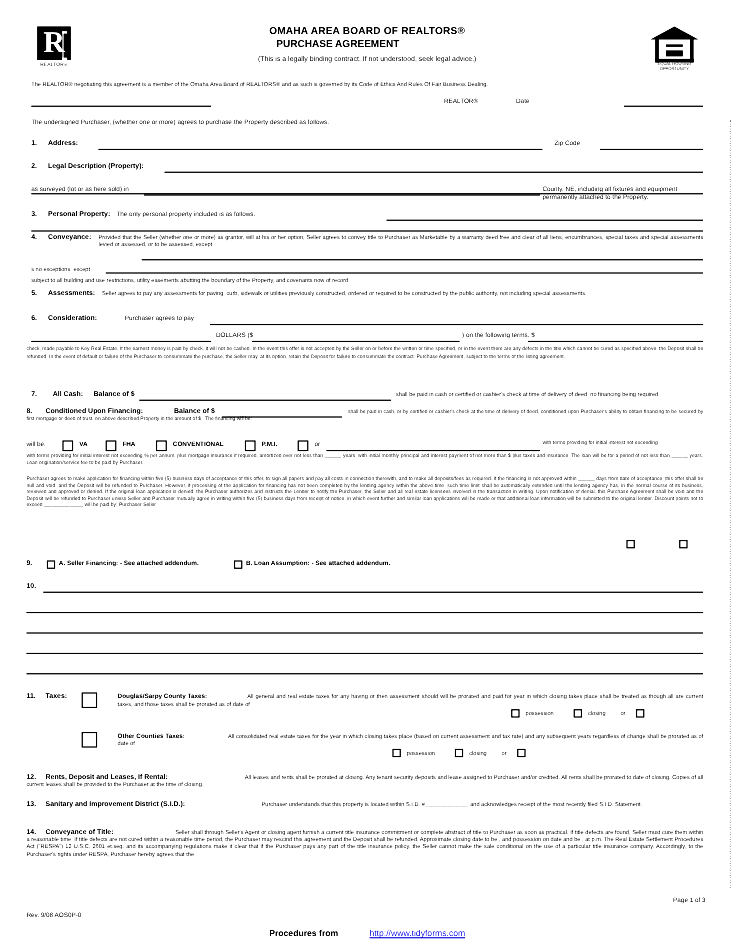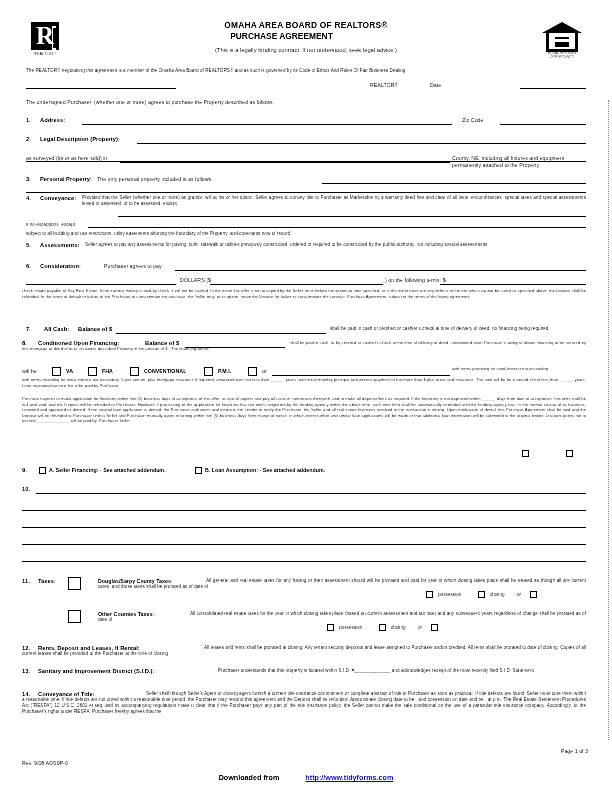--- a/index.html
+++ b/index.html
@@ -131,21 +131,21 @@
     right: 3px; top: 100px;
     width: 1px; height: 640px;
     border-right: 1px dotted #555;
     opacity: .75;
   }
 
   
   #ft-rev  { left: 22px; top: 760px; }
   #ft-page { right: 24px; top: 748px; }
   #ft-dl   { left: 0; top: 774px; width: 612px; }
-  #ft-dl .lnk { color: #1a1ab0; text-decoration: underline; font-weight: bold; margin-left: 24px; }
+  #ft-dl .lnk { color: #1a1ab0; text-decoration: underline; font-weight: normal; margin-left: 24px; }
   #ft-dl .pre { color: #000; font-weight: bold; }
 </style>
 </head>
 <body>
 
 <div class="page blur">
 
   <div class="abs scan-edge"></div>
 
   <div class="abs realtor-logo">
@@ -299,16 +299,16 @@
   <div class="abs t65 b" style="left:38px; top:668px;">Sanitary and Improvement District (S.I.D.):</div>
   <div class="abs t55 just" style="left:22px; top:668px; width:564px; text-indent:196px;">Purchaser understands that this property is located within S.I.D. #______________ and acknowledges receipt of the most recently filed S.I.D. Statement.</div>
 
   <div class="abs t65 b" style="left:22px; top:691px;">14.</div>
   <div class="abs t65 b" style="left:38px; top:691px;">Conveyance of Title:</div>
   <div class="abs t55 just" style="left:22px; top:691px; width:564px; text-indent:124px;">Seller shall through Seller's Agent or closing agent furnish a current title insurance commitment or complete abstract of title to Purchaser as soon as practical.  If title defects are found, Seller must cure them within a reasonable time.  If title defects are not cured within a reasonable time period, the Purchaser may rescind this agreement and the Deposit shall be refunded.  Approximate closing date to be                                     , and possession on date and be                             , at            p.m.  The Real Estate Settlement Procedures Act ("RESPA") 12 U.S.C. 2601 et.seq. and its accompanying regulations make it clear that if the Purchaser pays any part of the title insurance policy, the Seller cannot make the sale conditional on the use of a particular title insurance company.  Accordingly, to the Purchaser's rights under RESPA, Purchaser hereby agrees that the</div>
 
   <div class="abs t6" id="ft-rev">Rev. 9/08   AOS0P-0</div>
   <div class="abs t6" id="ft-page">Page 1 of 3</div>
   <div class="abs ctr t8" id="ft-dl">
-    <span class="pre">Downloaded from </span><a class="lnk" href="#">http://www.tidyforms.com</a>
+    <span class="pre">Procedures from </span><a class="lnk" href="#">http://www.tidyforms.com</a>
   </div>
 
 </div>
 
 </body></html>

